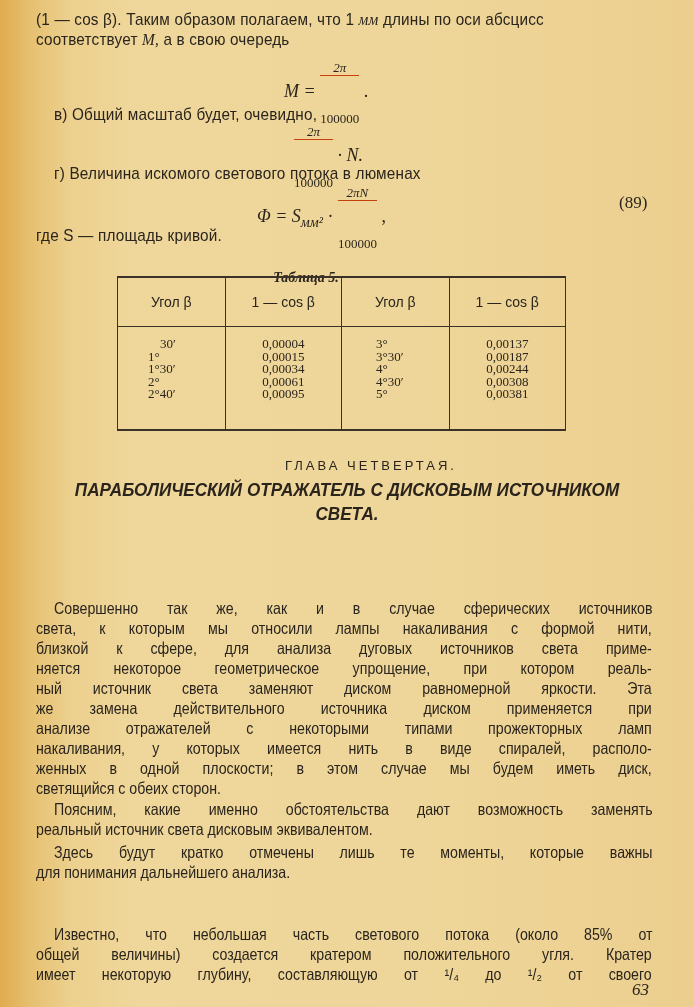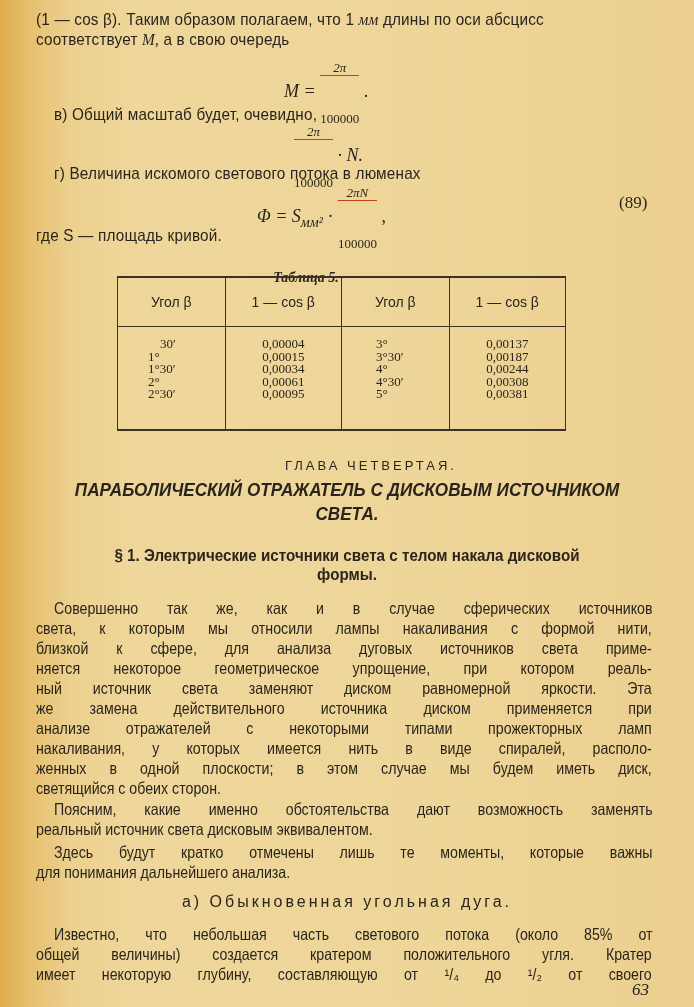--- a/index.html
+++ b/index.html
@@ -95,21 +95,21 @@
         <th style="width:26%;">1 — cos β</th>
       </tr>
     </thead>
     <tbody>
       <tr>
         <td class="col-angle cellcol">
           <div style="padding-left:12px;">30′</div>
           <div>1°</div>
           <div>1°30′</div>
           <div>2°</div>
-          <div>2°30′</div>
+          <div>2°40′</div>
         </td>
         <td class="col-val cellcol">
           <div>0,00004</div>
           <div>0,00015</div>
           <div>0,00034</div>
           <div>0,00061</div>
           <div>0,00095</div>
         </td>
         <td class="col-angle2 cellcol">
           <div>3°</div>
@@ -128,24 +128,20 @@
       </tr>
     </tbody>
   </table>
 
   <div class="abs center spaced" style="left:0; width:694px; top:458px; font-family:'Liberation Sans',sans-serif; font-size:13px; letter-spacing:3px;">ГЛАВА ЧЕТВЕРТАЯ.</div>
   <div class="abs center" style="left:0; width:694px; top:479px;font-style:italic;">
     <div class="chapter-title">ПАРАБОЛИЧЕСКИЙ ОТРАЖАТЕЛЬ С ДИСКОВЫМ ИСТОЧНИКОМ</div>
     <div class="chapter-title" style="margin-top:2px;">СВЕТА.</div>
   </div>
 
-  <div class="abs center" style="left:0; width:694px; top:546px;">
-    <div class="section-title">§ 1. Электрические источники света с телом накала дисковой</div>
-    <div class="section-title" style="margin-top:0px;">формы.</div>
-  </div>
 
   <div>
     <div class="line" style="top:598px; left:54px; width:696px;">Совершенно так же, как и в случае сферических источников</div>
     <div class="line" style="top:618px;">света, к которым мы относили лампы накаливания с формой нити,</div>
     <div class="line" style="top:638px;">близкой к сфере, для анализа дуговых источников света приме-</div>
     <div class="line" style="top:658px;">няется некоторое геометрическое упрощение, при котором реаль-</div>
     <div class="line" style="top:678px;">ный источник света заменяют диском равномерной яркости. Эта</div>
     <div class="line" style="top:698px;">же замена действительного источника диском применяется при</div>
     <div class="line" style="top:718px;">анализе отражателей с некоторыми типами прожекторных ламп</div>
     <div class="line" style="top:738px;">накаливания, у которых имеется нить в виде спиралей, располо-</div>
@@ -156,21 +152,20 @@
   <div>
     <div class="line" style="top:799px; left:54px; width:696px;">Поясним, какие именно обстоятельства дают возможность заменять</div>
     <div class="line last" style="top:819px;">реальный источник света дисковым эквивалентом.</div>
   </div>
 
   <div>
     <div class="line" style="top:842px; left:54px; width:696px;">Здесь будут кратко отмечены лишь те моменты, которые важны</div>
     <div class="line last" style="top:862px;">для понимания дальнейшего анализа.</div>
   </div>
 
-  <div class="abs center" style="left:0; width:694px; top:893px; font-family:'Liberation Sans',sans-serif; font-size:16px; letter-spacing:3px;">а) Обыкновенная угольная дуга.</div>
 
   <div>
     <div class="line" style="top:924px; left:54px; width:696px;">Известно, что небольшая часть светового потока (около 85% от</div>
     <div class="line" style="top:944px;">общей величины) создается кратером положительного угля. Кратер</div>
     <div class="line" style="top:964px;">имеет некоторую глубину, составляющую от ¹/₄ до ¹/₂ от своего</div>
   </div>
 
   <div class="abs pageno" style="left:632px; top:980px;">63</div>
 </div>
 

